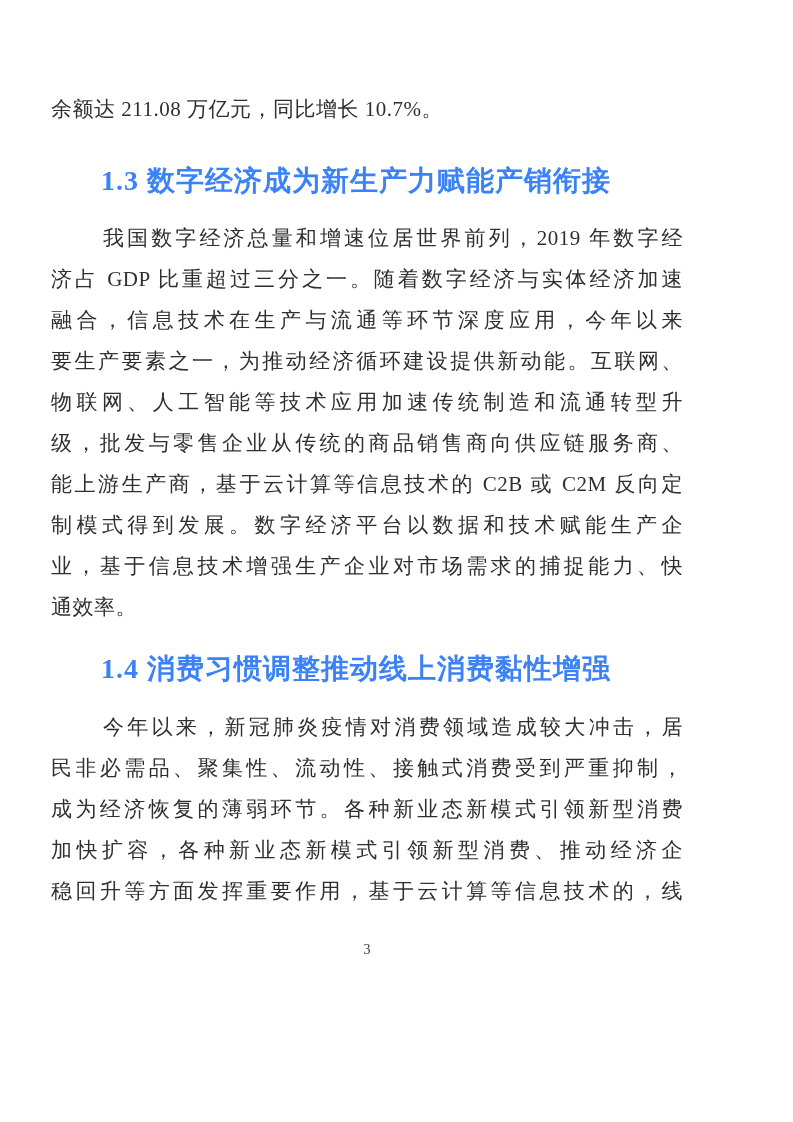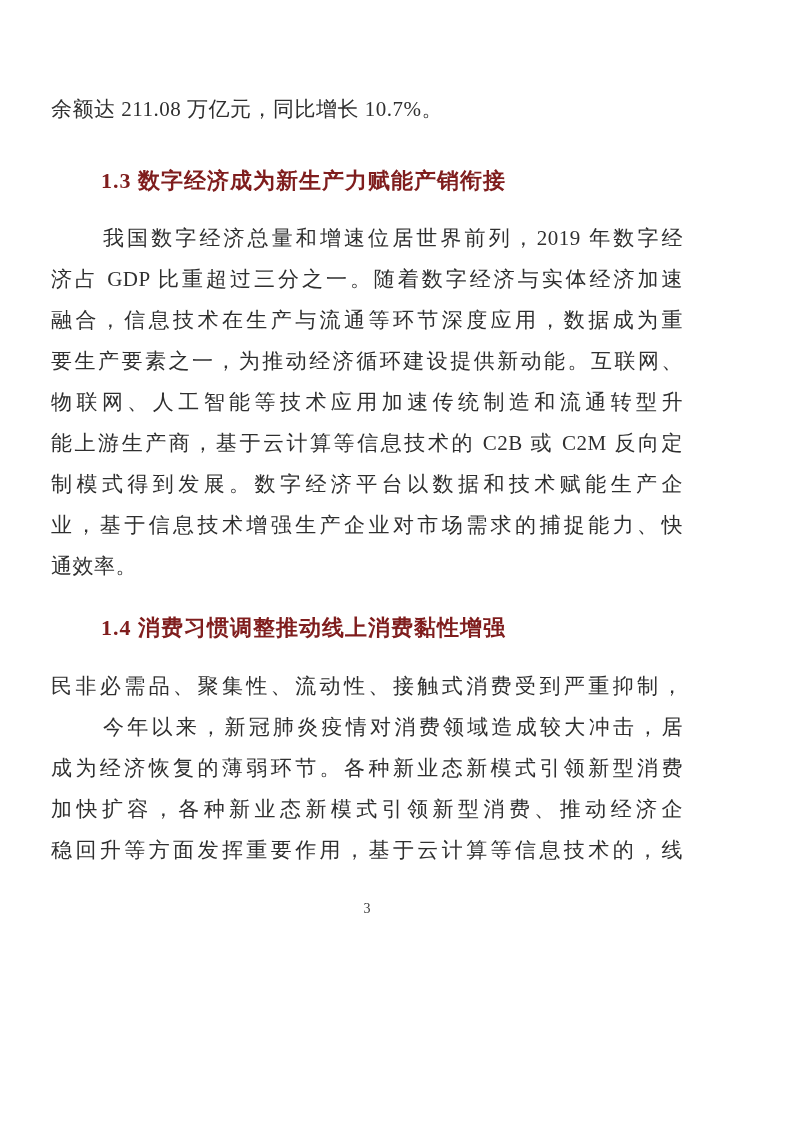--- a/index.html
+++ b/index.html
@@ -27,23 +27,23 @@
     text-align-last: justify;
     letter-spacing: 0.5px;
   }
   .line.flush {
     text-align-last: left;
   }
   .line.indent {
     text-indent: 52px;
   }
   .heading {
-    font-size: 22px;
+    font-size: 28px;
     font-weight: bold;
-    color: #7f1d1d;
+    color: #3b82f6;
     line-height: 43px;
     height: 43px;
     padding-left: 50px;
     letter-spacing: 1px;
     margin: 0;
   }
   .heading-13 { margin-top: 29px; }
   .para-13    { margin-top: 16px; }
   .heading-14 { margin-top: 19px; font-family: Liberation Serif, serif; }
   .para-14    { margin-top: 17px; }
@@ -61,34 +61,35 @@
 <div class="page">
   <div class="content">
 
     <div class="line flush">余额达 211.08 万亿元，同比增长 10.7%。</div>
 
     <h2 class="heading heading-13">1.3 数字经济成为新生产力赋能产销衔接</h2>
 
     <div class="para para-13">
       <div class="line indent">我国数字经济总量和增速位居世界前列，2019 年数字经</div>
       <div class="line">济占 GDP 比重超过三分之一。随着数字经济与实体经济加速</div>
-      <div class="line">融合，信息技术在生产与流通等环节深度应用，数据成为重</div>
+      <div class="line">融合，信息技术在生产与流通等环节深度应用，今年以来</div>
       <div class="line">要生产要素之一，为推动经济循环建设提供新动能。互联网、</div>
       <div class="line">物联网、人工智能等技术应用加速传统制造和流通转型升</div>
+      <div class="line">级，批发与零售企业从传统的商品销售商向供应链服务商、</div>
       <div class="line">能上游生产商，基于云计算等信息技术的 C2B 或 C2M 反向定</div>
       <div class="line">制模式得到发展。数字经济平台以数据和技术赋能生产企</div>
       <div class="line">业，基于信息技术增强生产企业对市场需求的捕捉能力、快</div>
       <div class="line flush">通效率。</div>
     </div>
 
     <h2 class="heading heading-14">1.4 消费习惯调整推动线上消费黏性增强</h2>
 
     <div class="para para-14">
+      <div class="line indent">今年以来，新冠肺炎疫情对消费领域造成较大冲击，居</div>
       <div class="line">民非必需品、聚集性、流动性、接触式消费受到严重抑制，</div>
-      <div class="line indent">今年以来，新冠肺炎疫情对消费领域造成较大冲击，居</div>
       <div class="line">成为经济恢复的薄弱环节。各种新业态新模式引领新型消费</div>
       <div class="line">加快扩容，各种新业态新模式引领新型消费、推动经济企</div>
       <div class="line">稳回升等方面发挥重要作用，基于云计算等信息技术的，线</div>
     </div>
 
     <div class="page-number">3</div>
 
   </div>
 </div>
 

